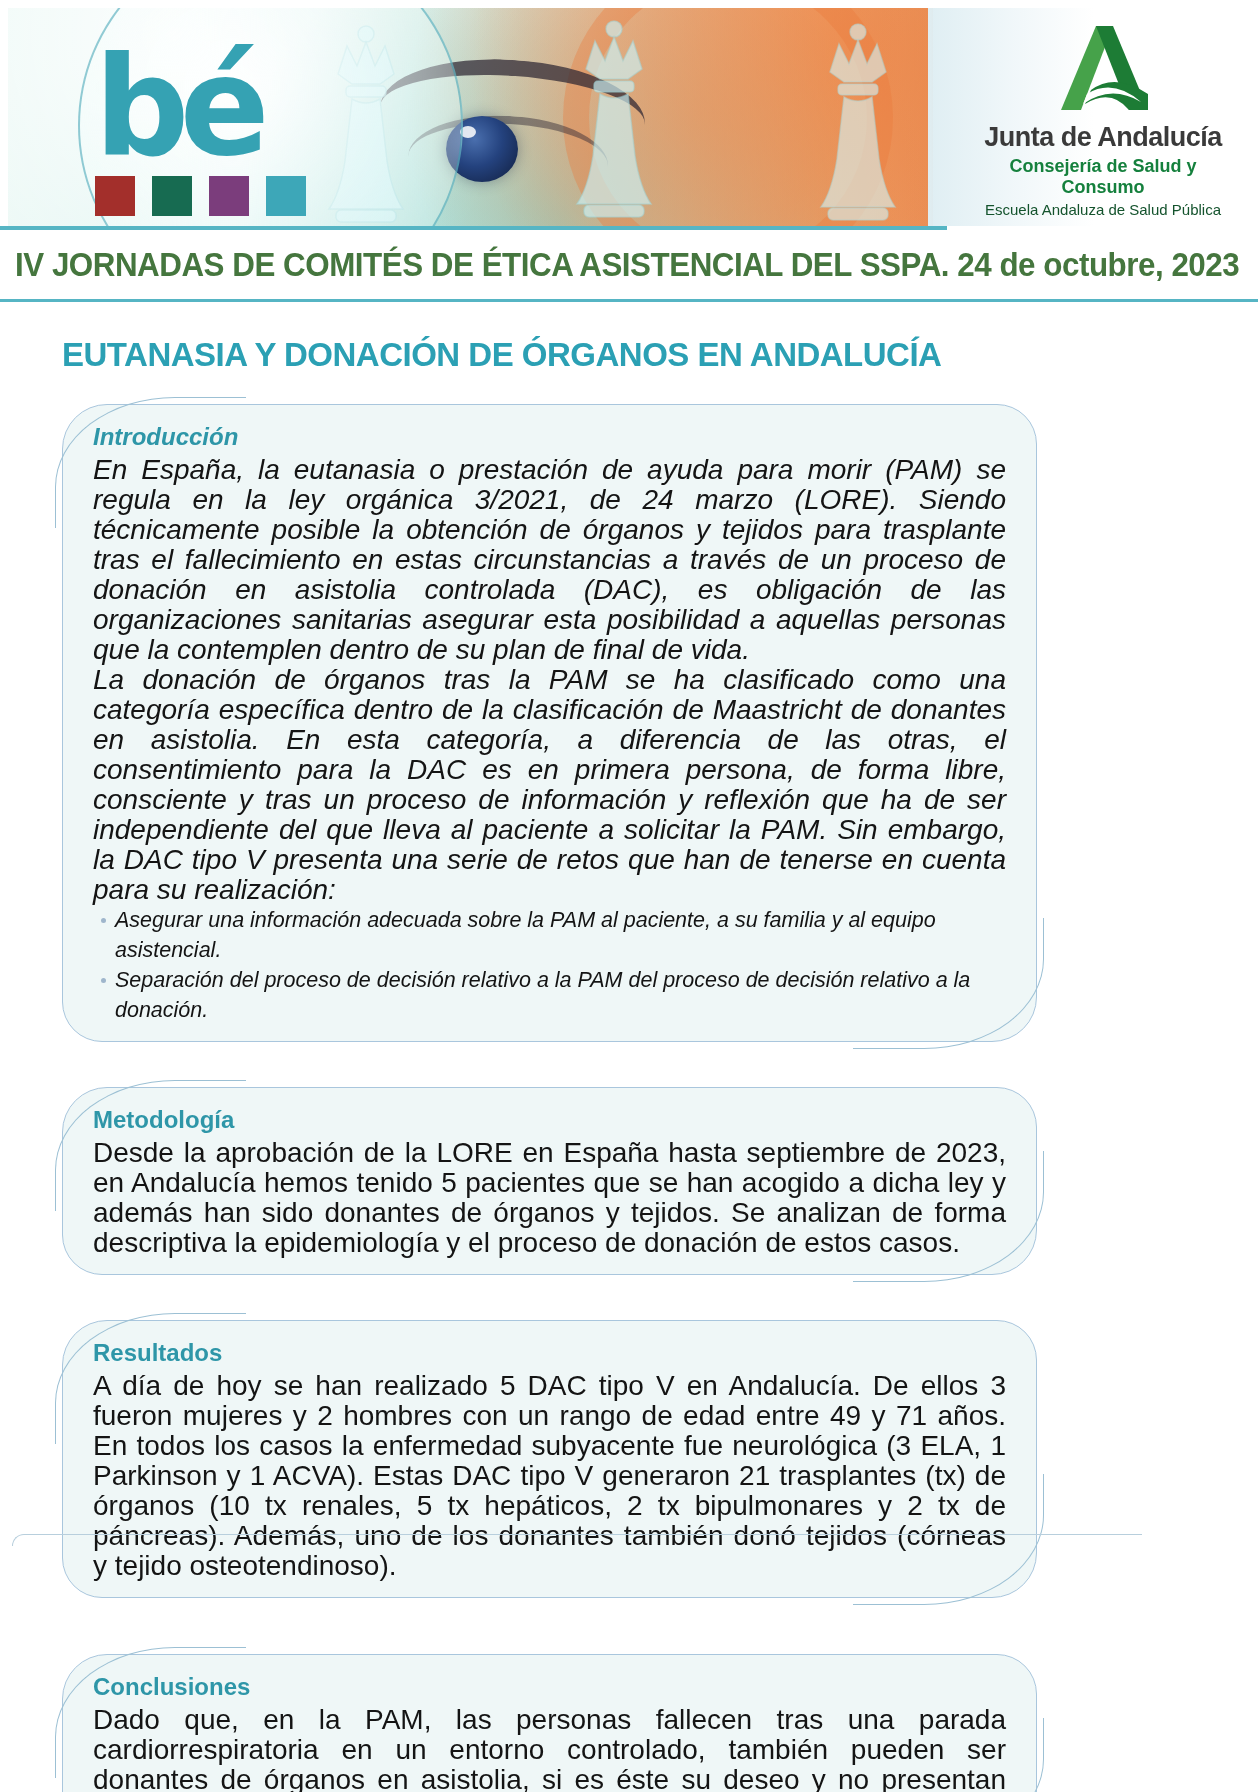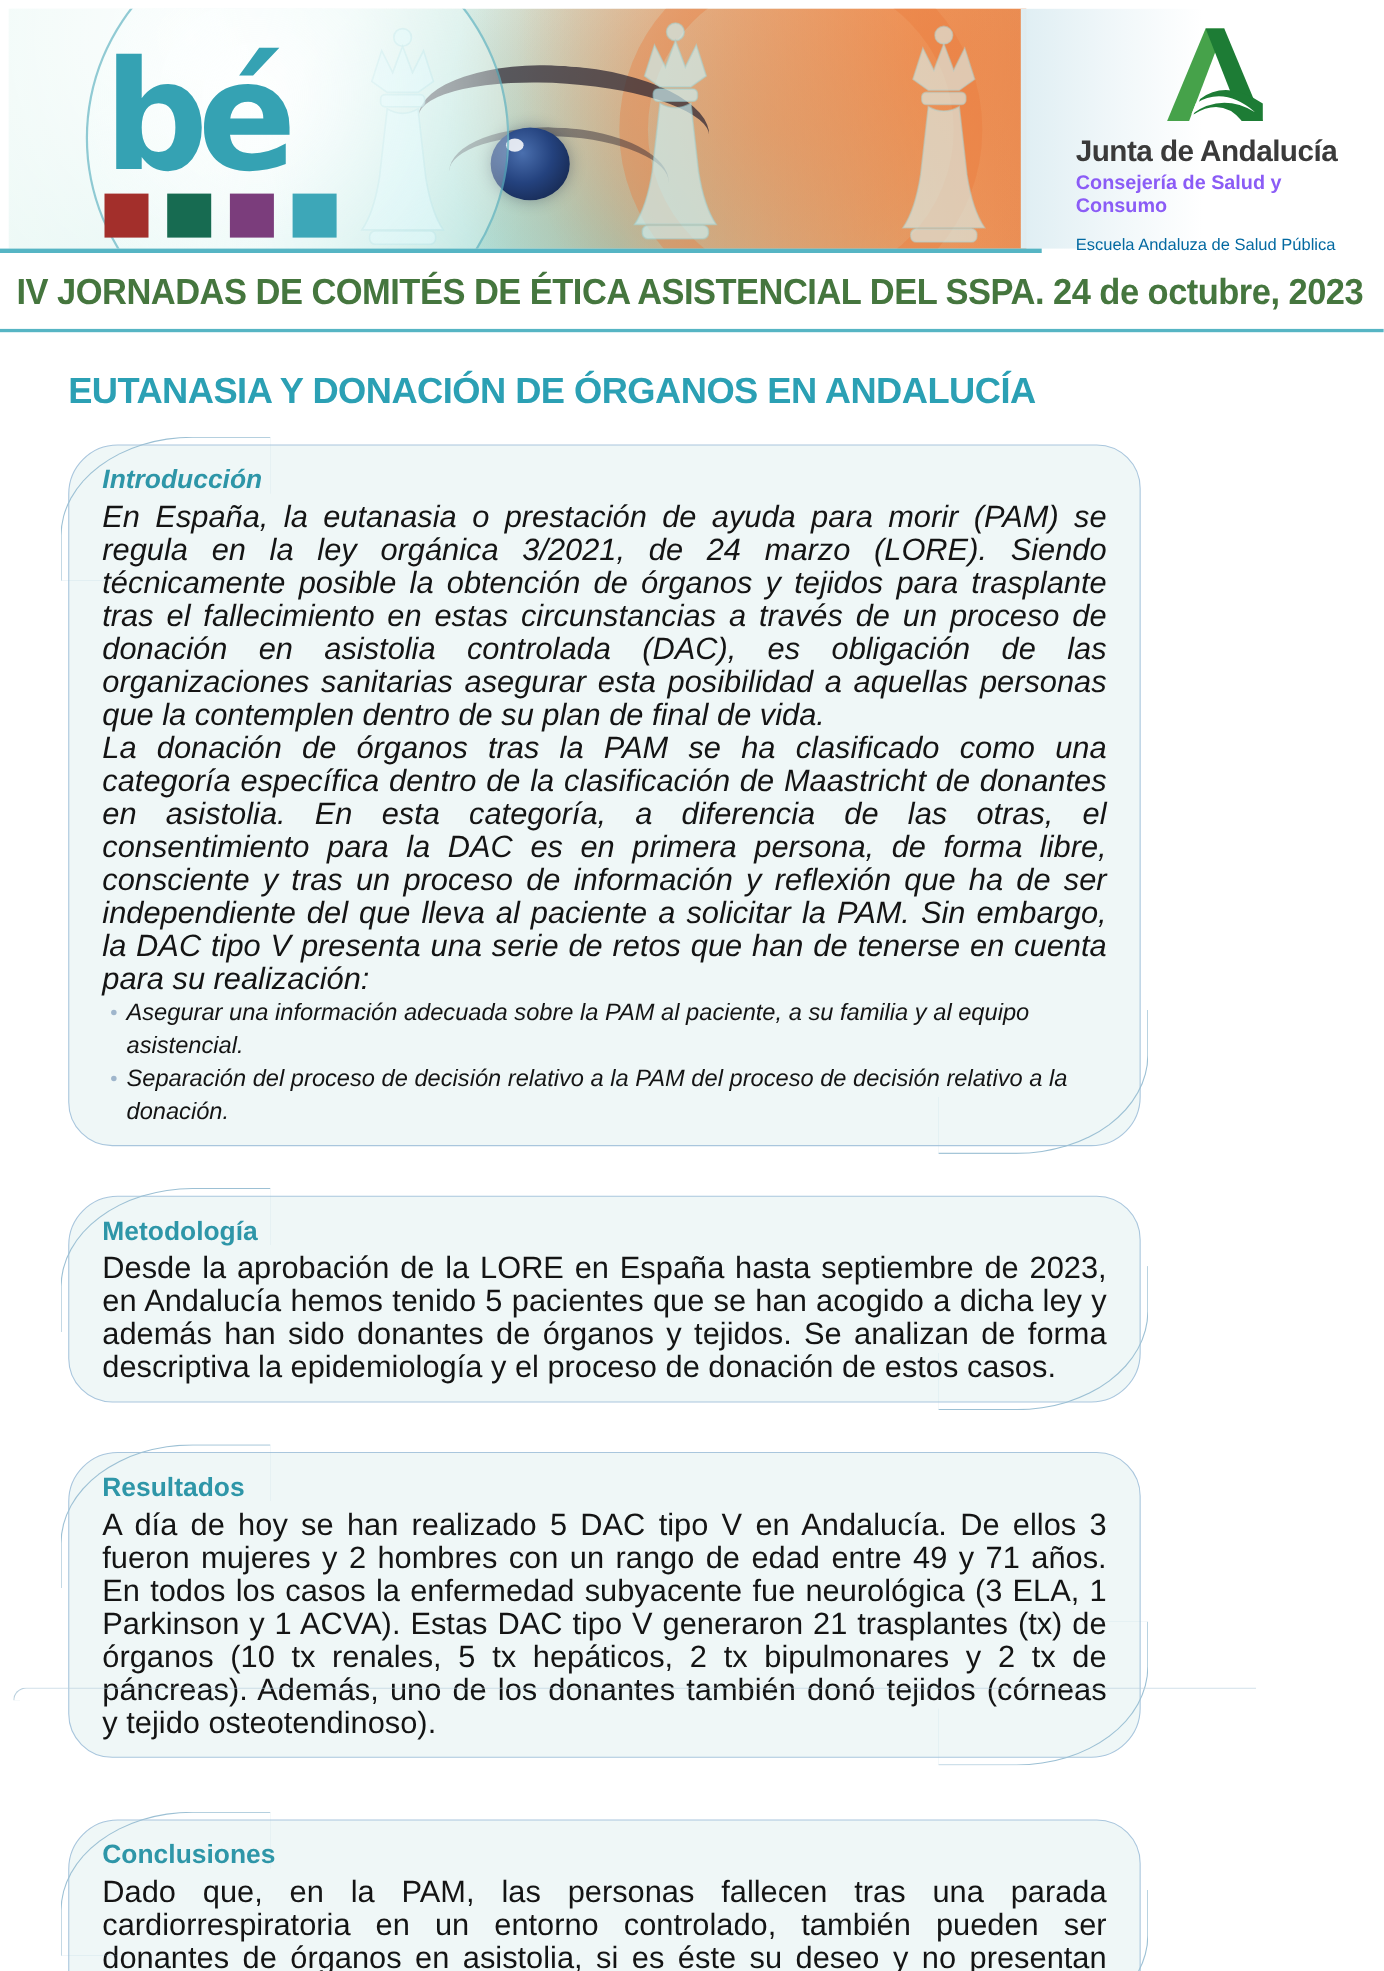--- a/index.html
+++ b/index.html
@@ -39,25 +39,25 @@
     border-radius:50%; border:2px solid rgba(60,160,178,0.55);
     background:radial-gradient(circle at 40% 40%, rgba(255,255,255,0.85) 0%, rgba(240,252,250,0.45) 60%, rgba(255,255,255,0.05) 100%); }
   .be-big .be-letters { position:absolute; left:28px; top:8px; font-size:138px; font-weight:bold;
     color:#35a2b3; letter-spacing:-10px; font-family:"DejaVu Sans", sans-serif; transform:scaleX(0.96); }
   .be-squares { position:absolute; left:32px; bottom:18px; display:flex; gap:17px; }
   .be-squares .sq { width:40px; height:40px; }
   .sq.c0 { background:#a32f2b; } .sq.c1 { background:#176b51; }
   .sq.c2 { background:#7b3d7c; } .sq.c3 { background:#3da7b8; }
 
   
-  .junta { position:absolute; right:30px; top:20px; width:250px; text-align:left; }
+  .junta { position:absolute; right:30px; top:20px; width:250px; text-align:center; }
   .junta svg { display:block; margin:0 auto 6px auto; }
   .junta-name { font-size:27px; font-weight:bold; color:#3a3a3a; letter-spacing:-0.5px; }
-  .junta-dept { font-size:18px; font-weight:bold; color:#8b5cf6; margin-top:3px; }
-  .junta-school { font-size:15px; color:#0369a1; margin-top:16px; }
+  .junta-dept { font-size:18px; font-weight:bold; color:#15803d; margin-top:3px; }
+  .junta-school { font-size:15px; color:#14532d; margin-top:3px; }
 
   
   .main-title { margin:16px 0 0 15px; font-size:33px; font-weight:bold; color:#45763e;
     letter-spacing:-0.5px; transform:scaleX(0.95); transform-origin:left; white-space:nowrap; }
   .rule { width:1258px; height:3px; background:#56b5c4; margin-top:15px; }
   .subtitle { width:975px; margin:34px 0 0 62px; text-align:left; font-size:33px;
     font-weight:bold; color:#2ba0b4; letter-spacing:-0.5px; }
 
   
   .content { width:975px; margin-left:62px; }

